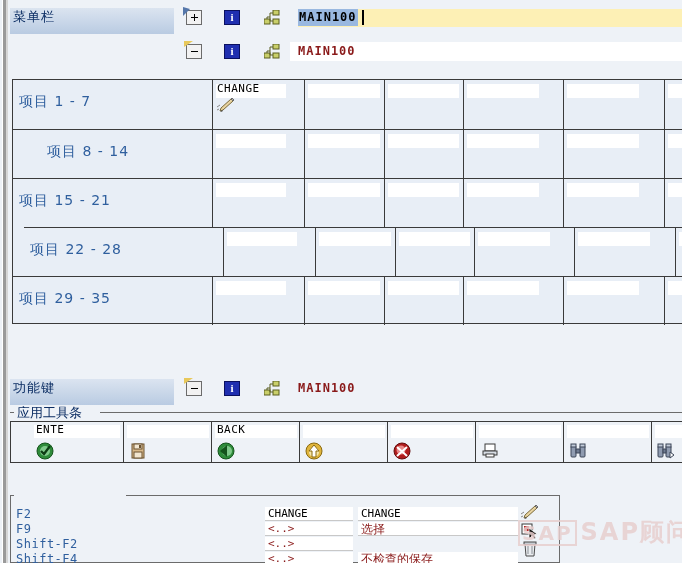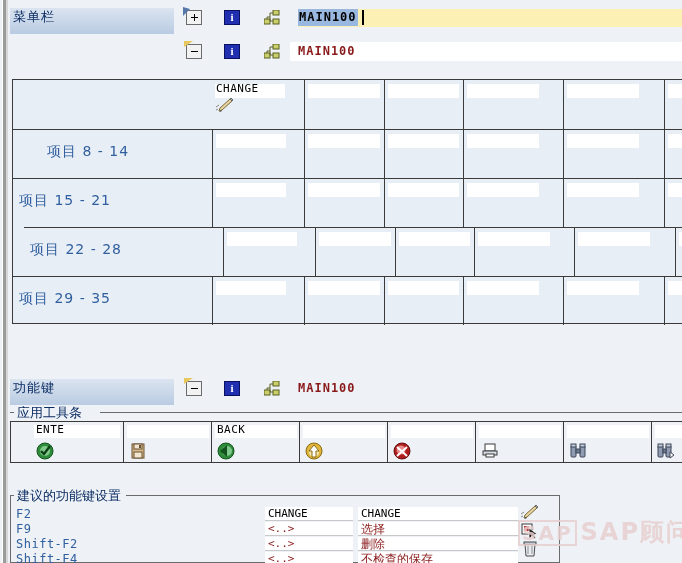--- a/index.html
+++ b/index.html
@@ -224,20 +224,23 @@
         <path d="M9 3 L6 3 L6 11 L9 11 M6 7 L3 7 L3 9" stroke="#5a5f20" fill="none" stroke-width="1"></path>
       </svg>
     </div>
 
     <div class="val-red" style="left:288px;">MAIN100</div>
   </div>
 
   <div class="grid">
 
     <div class="grow" style="top:0;">
+      <div class="gcell" style="left:0;width:199px;">
+        <span class="glabel">项目  1 -  7</span>
+      </div>
       <div class="gcell" style="left:199px;width:92px;">
         <div class="gfield" style="width:70px;"></div>
         <span class="gtext">CHANGE</span>
         <span class="pencil" style="left:4px;top:18px;">
           <svg width="19" height="16" viewBox="0 0 19 16">
             <path d="M3 13 L6 12 L16 3 L14 1 L4 10 Z" fill="#e8d3a0" stroke="#7a6a3a" stroke-width="1"></path>
             <path d="M14 1 L16 3 L17 2 L15 0 Z" fill="#b9b9b9" stroke="#6a6a6a" stroke-width="1"></path>
             <path d="M3 13 L5 14 L6 12 Z" fill="#555"></path>
             <path d="M0 9 L3 7 M0 12 L2 11" stroke="#888" stroke-width="1" fill="none"></path>
           </svg>
@@ -481,21 +484,20 @@
         </span>
       </div>
 
     </div>
   </div>
 
   <div class="groupbox" style="left:10px; top:488px; width:550px; height:75px;">
     <div class="gb-border"></div>
     <div class="gb-top-l"></div>
     <div class="gb-top-r" style="left:116px; right:0;"></div>
-    <div class="gb-title">建议的功能键设置</div>
 
     <div class="fk-row" style="top:19px;left:0;right:0;">
       <span class="fk-key">F2</span>
       <div class="fk-c1">
         <span class="fk-txt black">CHANGE</span>
       </div>
       <div class="fk-c2">
         <span class="fk-txt black">CHANGE</span>
       </div>
     </div>
@@ -507,23 +509,20 @@
       </div>
       <div class="fk-c2">
         <span class="fk-txt cjk red">选择</span>
       </div>
     </div>
 
     <div class="fk-row" style="top:49px;left:0;right:0;">
       <span class="fk-key">Shift-F2</span>
       <div class="fk-c1">
         <span class="fk-txt red">&lt;..&gt;</span>
-      </div>
-      <div class="fk-c2">
-        <span class="fk-txt cjk red">删除</span>
       </div>
     </div>
 
     <div class="fk-row" style="top:64px;left:0;right:0;">
       <span class="fk-key">Shift-F4</span>
       <div class="fk-c1">
         <span class="fk-txt red">&lt;..&gt;</span>
       </div>
       <div class="fk-c2">
         <span class="fk-txt cjk red">不检查的保存</span>

